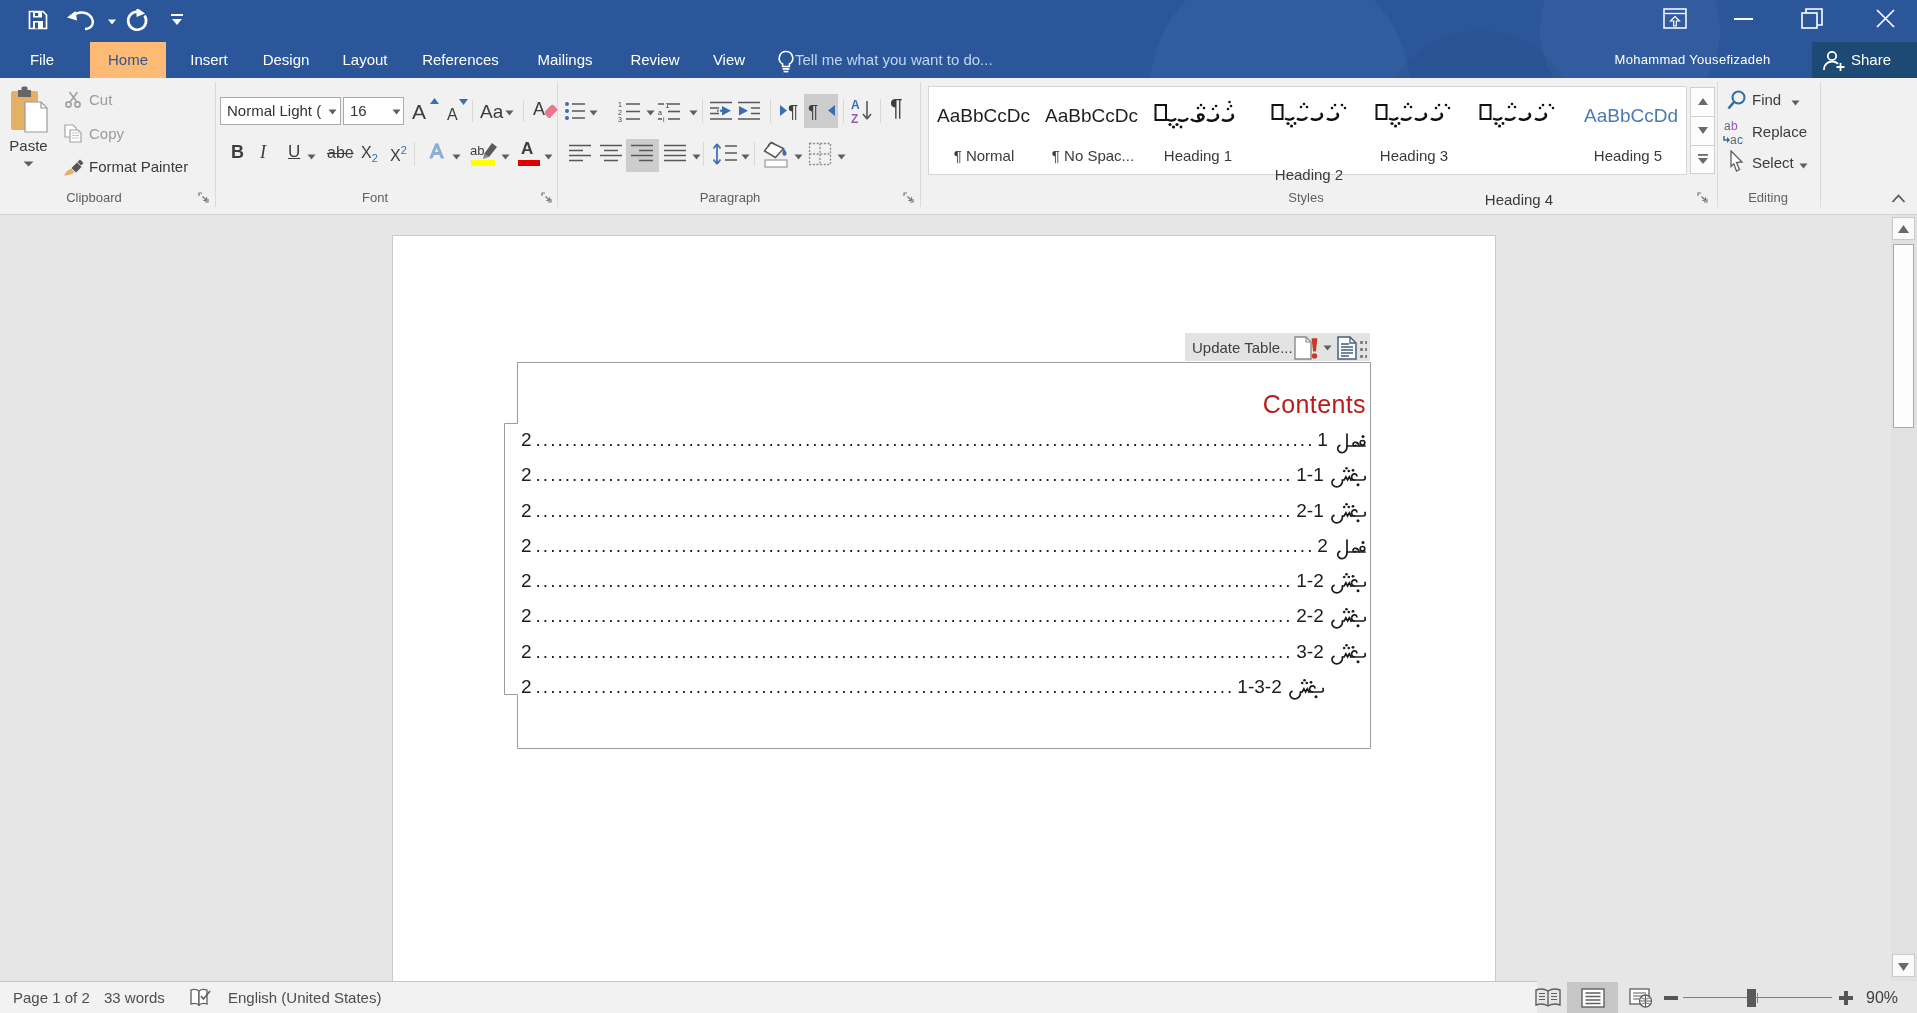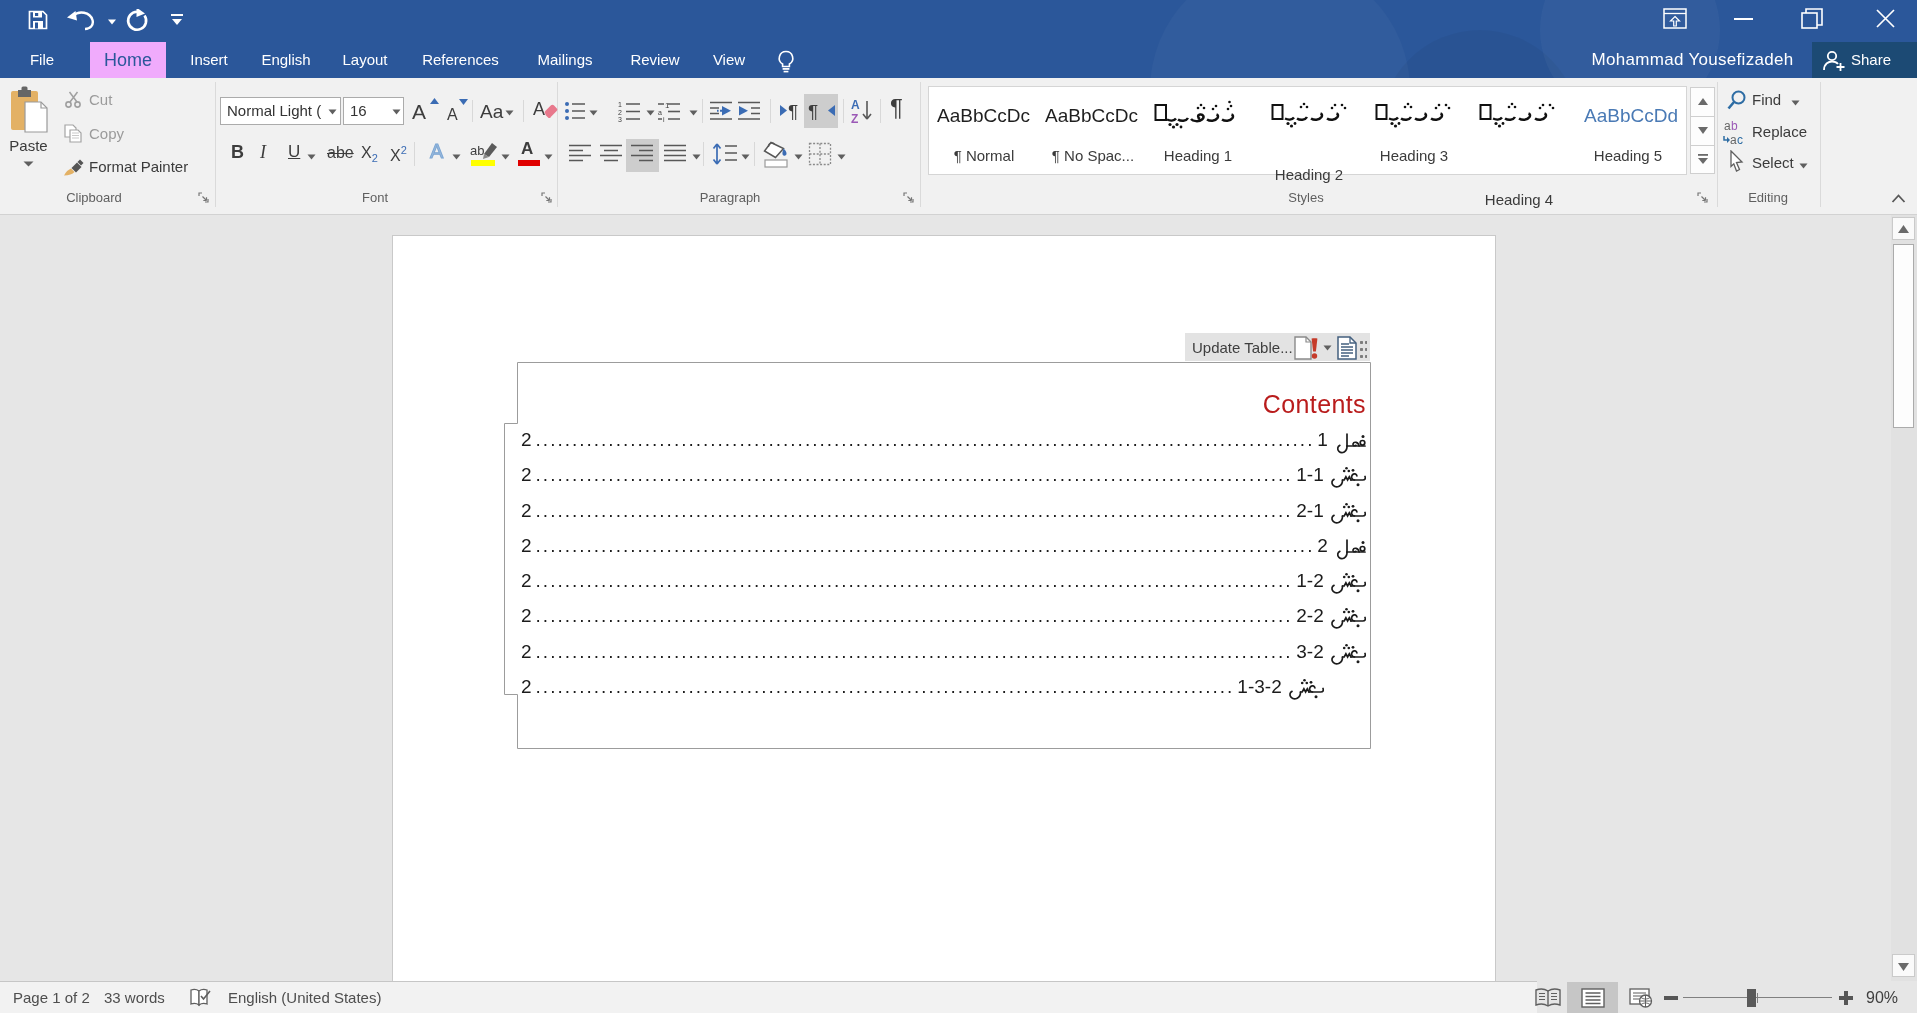--- a/index.html
+++ b/index.html
@@ -3,21 +3,21 @@
 <meta charset="utf-8">
 <style>
   * { margin:0; padding:0; box-sizing:border-box; }
   html,body { width:1917px; height:1013px; overflow:hidden; font-family:"Liberation Sans",sans-serif; }
   .abs { position:absolute; }
   #stage { position:relative; width:1917px; height:1013px; background:#e6e6e6; }
   
   #bluebar { left:0; top:0; width:1917px; height:78px; background:#2b579a; overflow:hidden; }
   #titletext { width:1917px; top:9px; text-align:center; font-size:17px; letter-spacing:0.6px; color:#fff; }
   .tab { top:42px; height:36px; line-height:36px; font-size:15px; color:#fff; text-align:center; }
-  #hometab { left:90px; top:42px; width:76px; height:36px; background:#f0abfc; color:#2b579a; line-height:36px; text-align:center; font-size:18px; }
+  #hometab { left:90px; top:42px; width:76px; height:36px; background:#fdba74; color:#2b579a; line-height:36px; text-align:center; font-size:15px; }
   #sharebtn { left:1812px; top:42px; width:105px; height:36px; background:#1c4a74; }
   
   #ribbon { left:0; top:78px; width:1917px; height:137px; background:#f1f1f1; border-bottom:1px solid #d2d2d2; }
   .gsep { top:4px; width:1px; height:125px; background:#dadada; }
   .glabel { top:112px; font-size:13px; color:#5f5f5f; text-align:center; }
   .combo { background:#fff; border:1px solid #ababab; height:28px; font-size:15px; color:#333; }
   .selbg { background:#cdcdcd; }
   .btxt { font-size:15px; color:#3b3b3b; }
   .gtxt { font-size:15px; color:#9b9b9b; }
   
@@ -103,27 +103,28 @@
     <rect x="1" y="5" width="15" height="15" fill="none" stroke="#fff" stroke-width="1.6"></rect>
     <path d="M5 5 V1 H21 V17 H16" fill="none" stroke="#fff" stroke-width="1.6"></path>
   </svg>
   <svg class="svgabs" style="left:1875px;top:8px;" width="21" height="21" viewBox="0 0 21 21">
     <path d="M2 2 L19 19 M19 2 L2 19" stroke="#fff" stroke-width="1.7"></path>
   </svg>
 
   <div class="abs tab" style="left:22px;width:40px;">File</div>
   <div class="abs" id="hometab">Home</div>
   <div class="abs tab" style="left:174px;width:70px;">Insert</div>
-  <div class="abs tab" style="left:249px;width:74px;">English</div>
+  <div class="abs tab" style="left:249px;width:74px;">Design</div>
   <div class="abs tab" style="left:330px;width:70px;">Layout</div>
   <div class="abs tab" style="left:408px;width:105px;">References</div>
   <div class="abs tab" style="left:526px;width:78px;">Mailings</div>
   <div class="abs tab" style="left:620px;width:70px;">Review</div>
   <div class="abs tab" style="left:703px;width:52px;">View</div>
-  <div class="abs tab" style="left:1591px;width:203px;font-size:17px;letter-spacing:0.3px;">Mohammad Yousefizadeh</div>
+  <div class="abs tab" style="left:795px;width:250px;text-align:left;color:#c3d5ee;">Tell me what you want to do...</div>
+  <div class="abs tab" style="left:1591px;width:203px;font-size:13px;letter-spacing:0.3px;">Mohammad Yousefizadeh</div>
   <div class="abs" id="sharebtn"></div>
   <svg class="svgabs" style="left:1821px;top:49px;" width="26" height="24" viewBox="0 0 26 24">
     <circle cx="11" cy="7" r="4.2" fill="none" stroke="#fff" stroke-width="1.8"></circle>
     <path d="M3 21 C3 14.5 8 12.5 11 12.5 C13 12.5 15.5 13.2 17 15" fill="none" stroke="#fff" stroke-width="1.8"></path>
     <path d="M19.5 14 V22 M15.5 18 H23.5" stroke="#fff" stroke-width="1.8"></path>
   </svg>
   <div class="abs tab" style="left:1851px;width:60px;text-align:left;">Share</div>
 
   <svg class="svgabs" style="left:776px;top:50px;" width="20" height="23" viewBox="0 0 20 23">
     <path d="M10 1.5 a6.7 6.7 0 0 1 3.4 12.5 l0 2.5 l-6.8 0 l0 -2.5 A6.7 6.7 0 0 1 10 1.5 Z" fill="none" stroke="#fff" stroke-width="1.6"></path>

